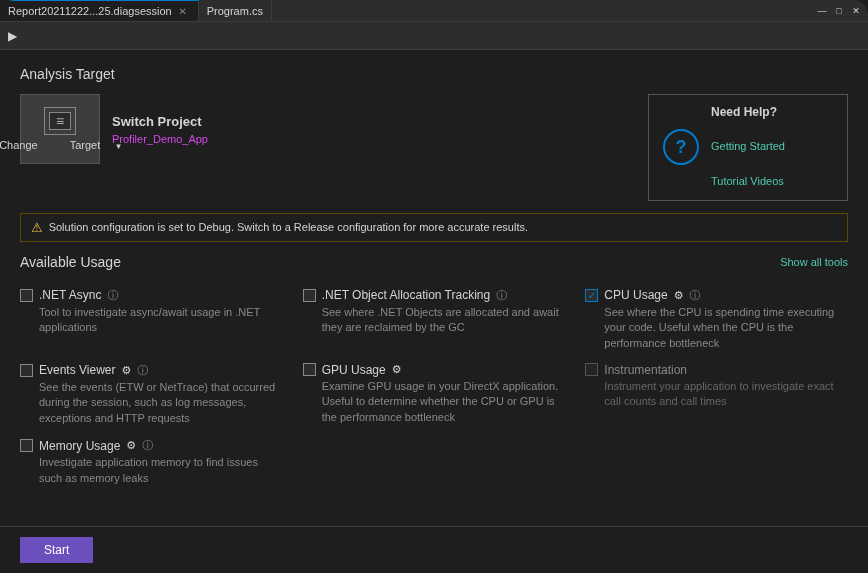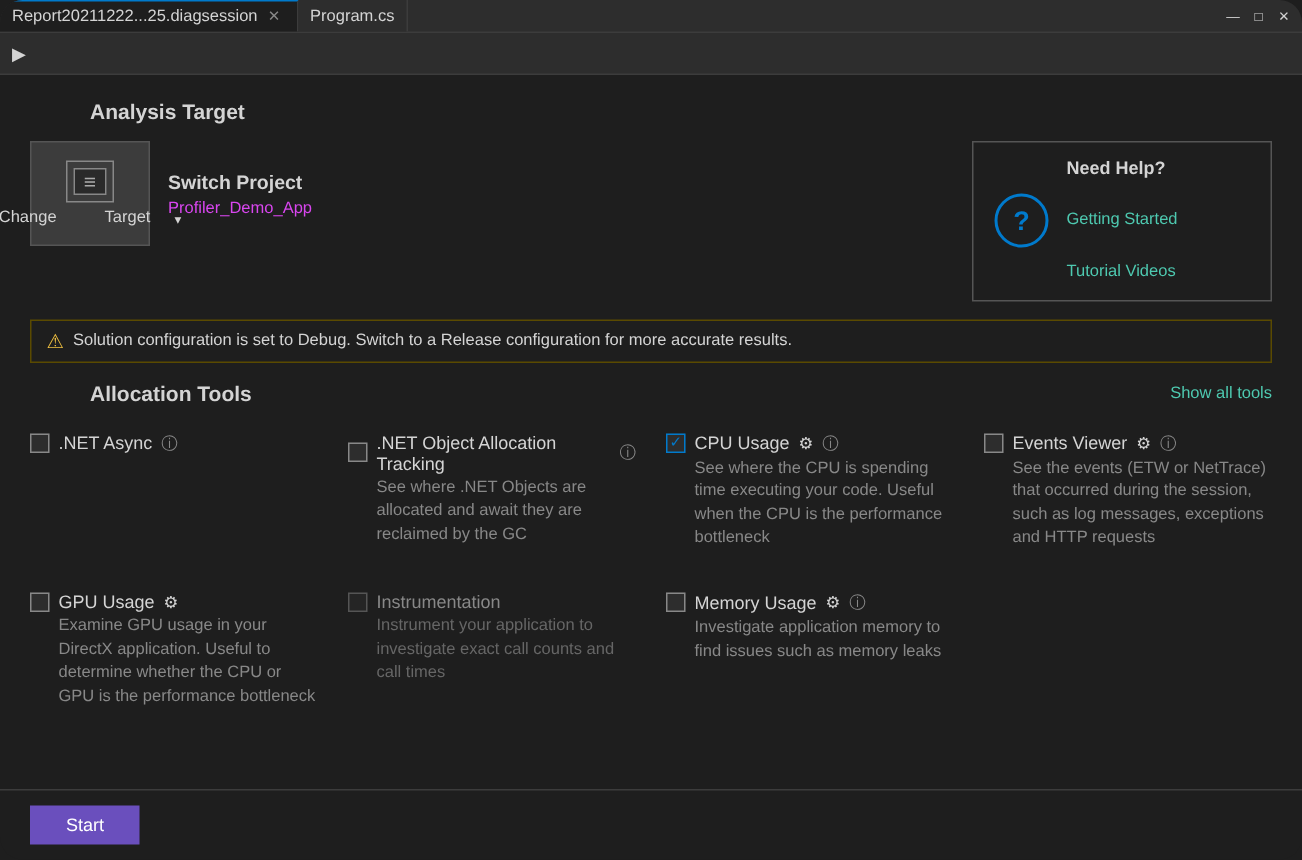--- a/index.html
+++ b/index.html
@@ -85,24 +85,23 @@
 
     
     .main-content {
       padding: 16px 20px;
       background: #1e1e1e;
     }
 
     
     .section-title {
       font-size: 14px;
-      font-weight: 700;
+      font-weight: 400;
       color: #d4d4d4;
       margin-bottom: 12px;
-      margin-left: 40px;
     }
 
     .analysis-target-row {
       display: flex;
       align-items: flex-start;
       justify-content: space-between;
       margin-bottom: 12px;
     }
 
     .startup-project-box {
@@ -236,22 +235,22 @@
     }
     .show-all-link {
       color: #4ec9b0;
       font-size: 11px;
       cursor: pointer;
     }
 
     
     .tools-grid {
       display: grid;
-      grid-template-columns: 1fr 1fr 1fr 1fr;
-      gap: 16px;
+      grid-template-columns: 1fr 1fr 1fr;
+      gap: 0;
       column-gap: 20px;
     }
 
     .tool-item {
       display: flex;
       flex-direction: column;
       gap: 2px;
       padding: 6px 0;
     }
     .tool-row {
@@ -394,32 +393,33 @@
         </div>
       </div>
     </div>
 
     <div class="warning-bar">
       <span class="warning-icon">⚠</span>
       <span>Solution configuration is set to Debug. Switch to a Release configuration for more accurate results.</span>
     </div>
 
     <div class="tools-header">
-      <div class="section-title" style="margin-bottom:0">Allocation Tools</div>
+      <div class="section-title" style="margin-bottom:0">Available Usage</div>
       <div class="show-all-link">Show all tools</div>
     </div>
 
     <div class="tools-grid">
 
       <div class="tool-item">
         <div class="tool-row">
           <div class="tool-checkbox"></div>
           <span class="tool-name">.NET Async</span>
           <span class="tool-info-icon">ⓘ</span>
         </div>
+        <div class="tool-description">Tool to investigate async/await usage in .NET applications</div>
       </div>
 
       <div class="tool-item">
         <div class="tool-row">
           <div class="tool-checkbox"></div>
           <span class="tool-name">.NET Object Allocation Tracking</span>
           <span class="tool-info-icon">ⓘ</span>
         </div>
         <div class="tool-description">See where .NET Objects are allocated and await they are reclaimed by the GC</div>
       </div>

